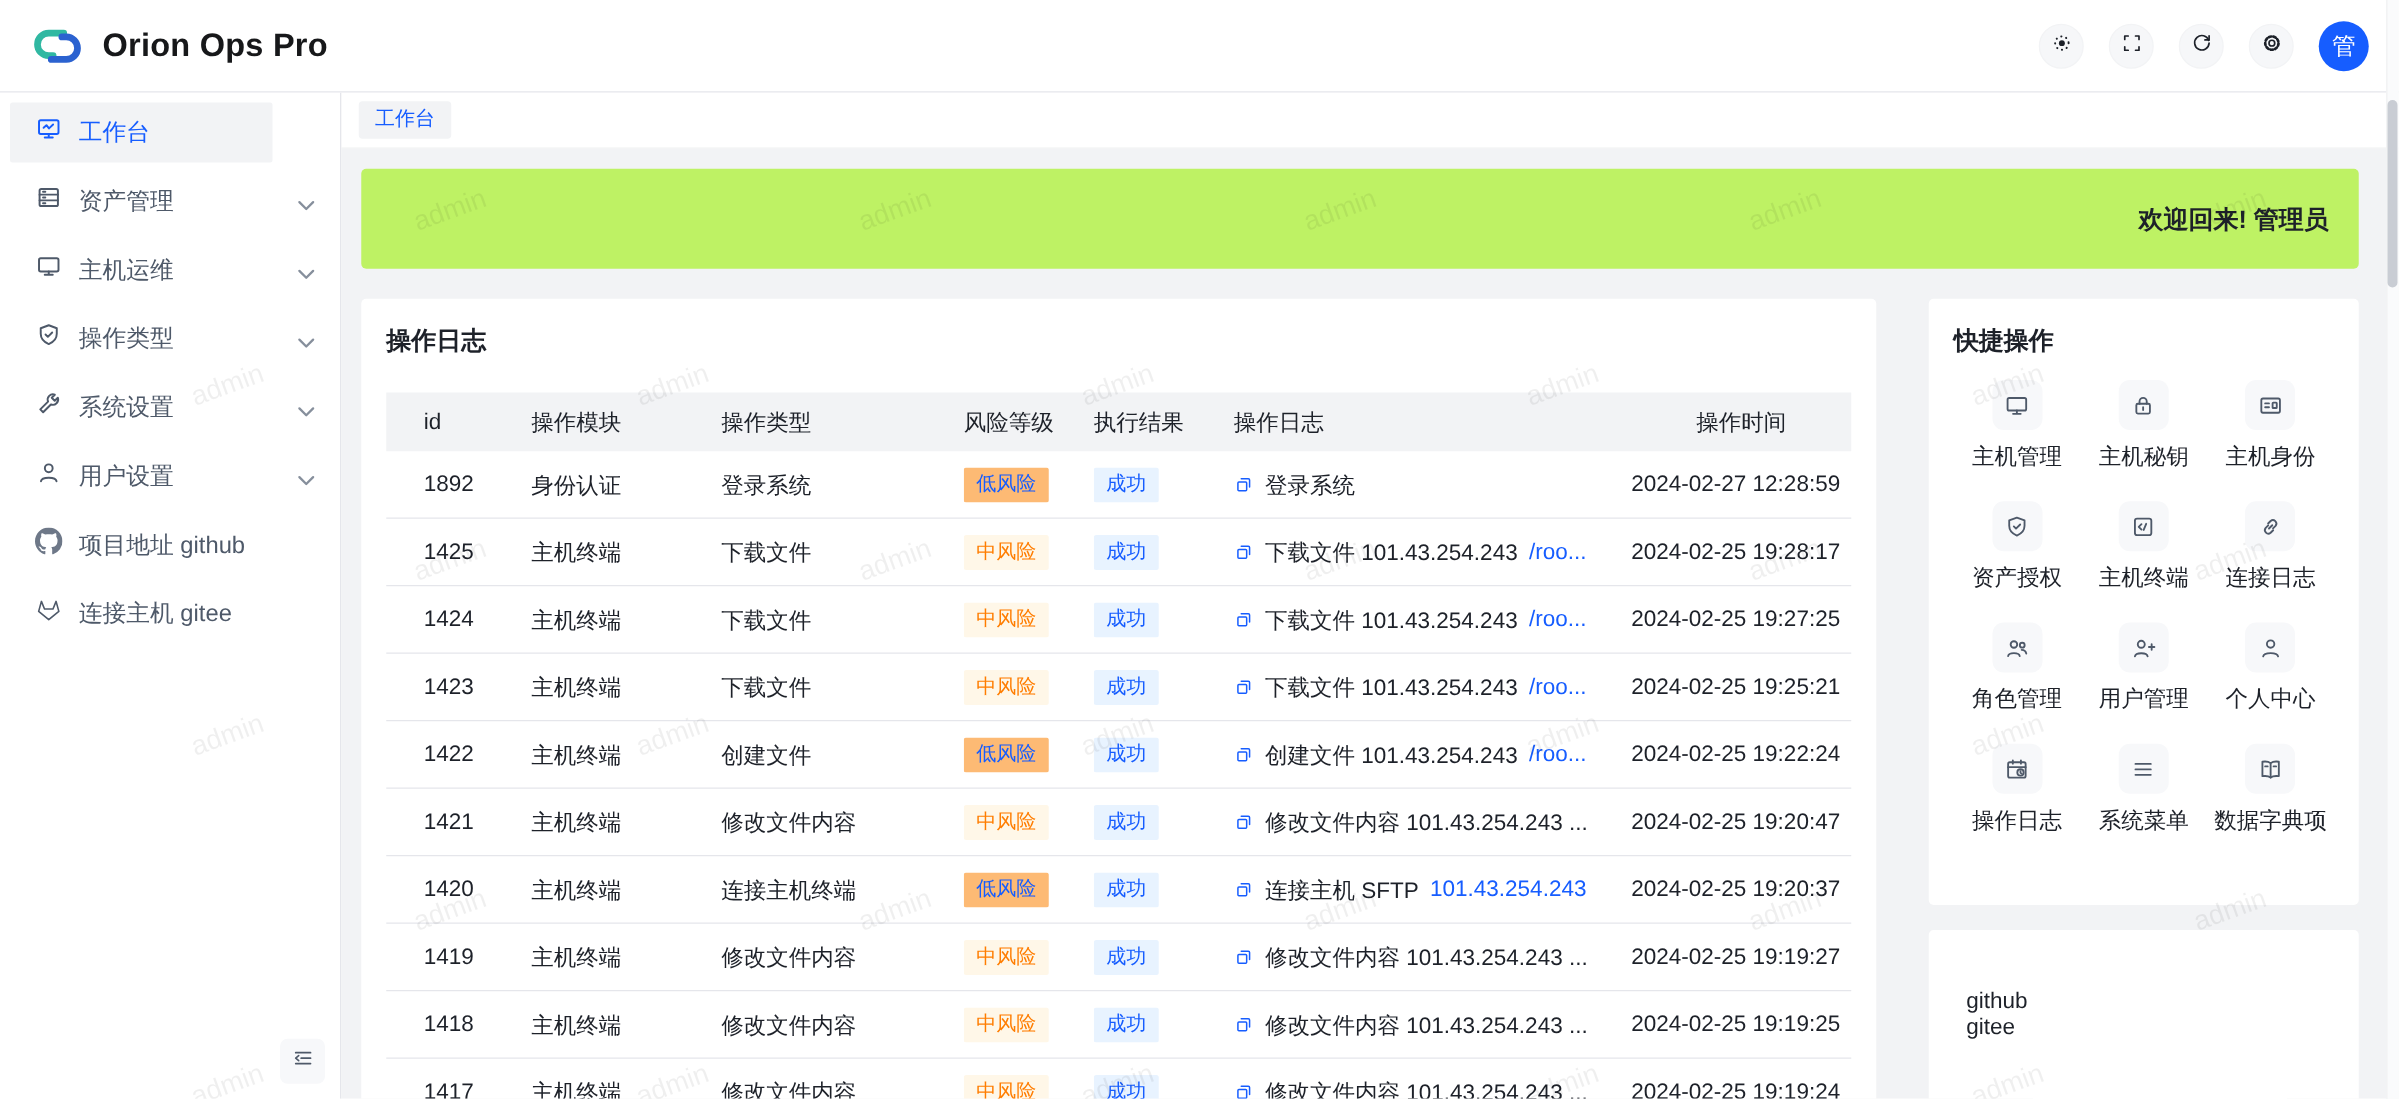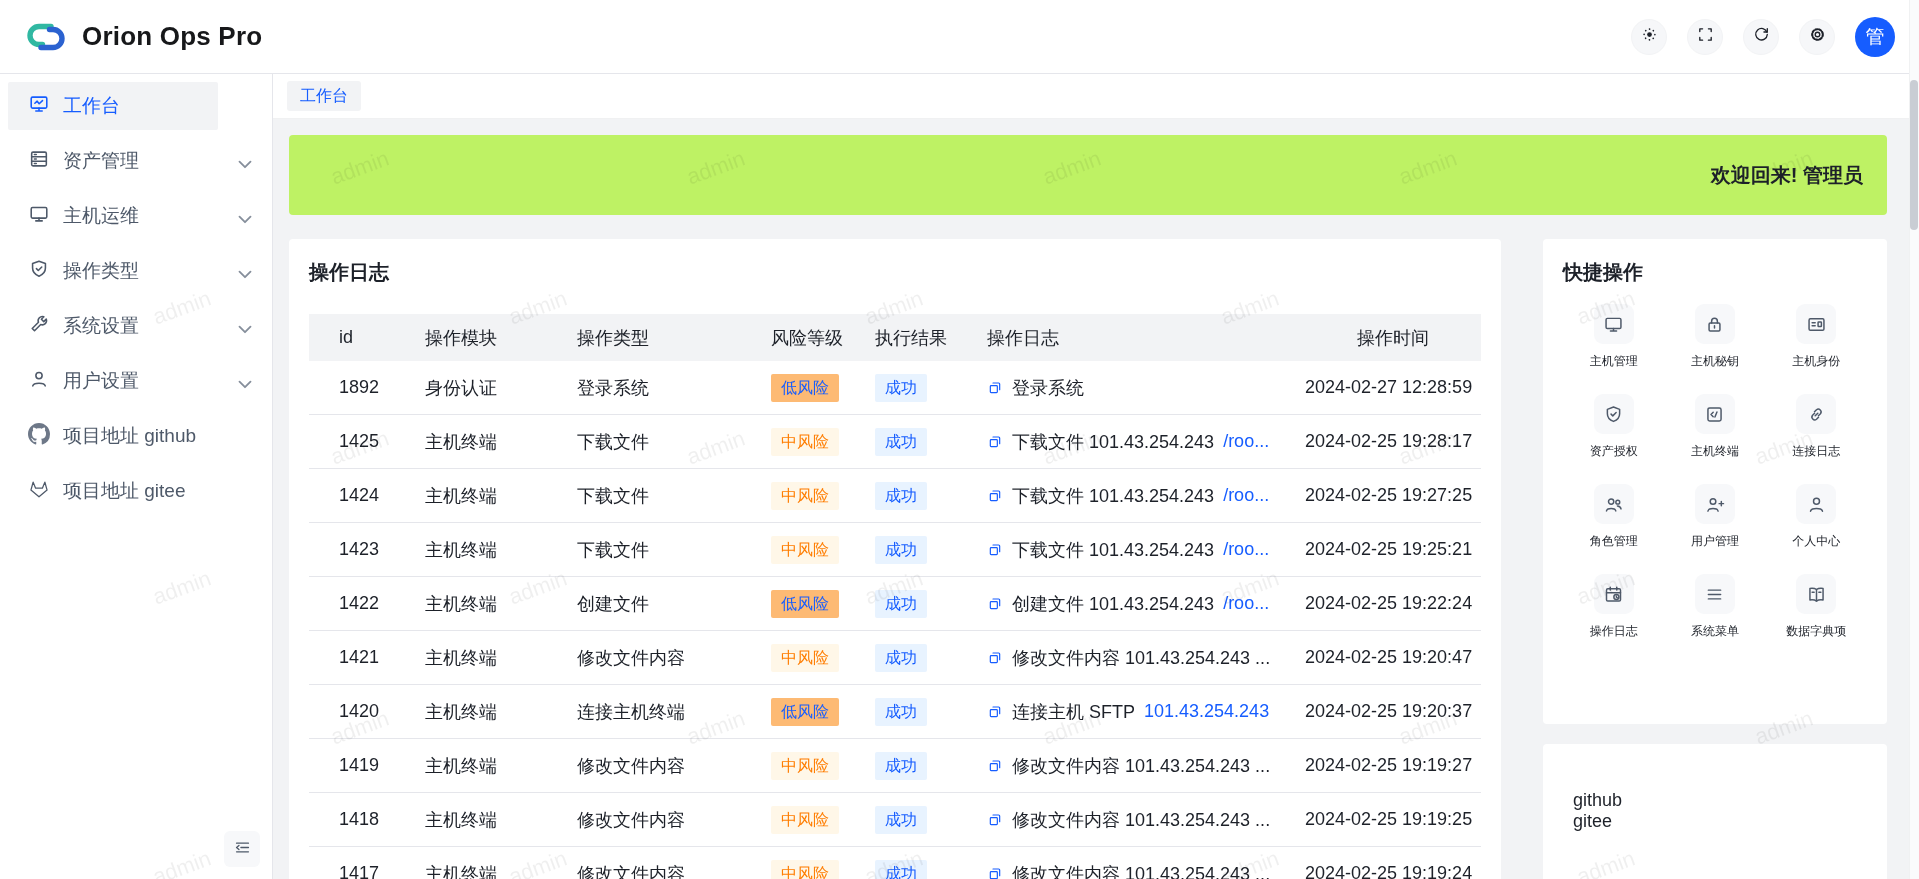--- a/index.html
+++ b/index.html
@@ -69,21 +69,21 @@
   
   .right-col { width:344px; flex:0 0 344px; display:flex; flex-direction:column; gap:20px; }
   .panel { background:#fff; border-radius:4px; padding:20px; }
   .quick-panel { height:485px; }
   .quick-grid { margin-top:18px; display:grid; grid-template-columns:repeat(3,1fr);
     row-gap:24px; justify-items:center; }
   .quick-item { display:flex; flex-direction:column; align-items:center; gap:9px; cursor:pointer; }
   .qi-box { width:40px; height:40px; border-radius:9px; background:#f7f8fa; display:flex;
     align-items:center; justify-content:center; color:#4e5969; }
   .qi-box svg { width:21px; height:21px; }
-  .qi-label { font-size:12px; color:#1d2129; white-space:nowrap; }
+  .qi-label { font-size:18px; color:#1d2129; white-space:nowrap; }
   .help-panel { height:200px; }
   .help-links { margin-top:26px; display:grid; grid-template-columns:1fr; }
   .help-link { font-size:18px; color:#1d2129; padding-left:10px; cursor:pointer; }
 
   
   #watermark-layer { position:fixed; inset:0; pointer-events:none; z-index:40; overflow:hidden; }
   .wm { position:absolute; font-size:22px; color:rgba(0,0,0,.062); transform:rotate(-20deg); white-space:nowrap; }
   .page-scrollbar { position:fixed; top:0; right:0; width:10px; height:879px; background:#fafbfc;
     border-left:1px solid #f0f1f2; z-index:60; }
   .scroll-thumb { position:absolute; top:80px; right:1px; width:8px; height:150px; border-radius:4px;
@@ -214,21 +214,21 @@
               <path class="fill" style="fill:#6e7888" d="M8 0C3.58 0 0 3.58 0 8c0 3.54 2.29 6.53 5.47 7.59.4.07.55-.17.55-.38 0-.19-.01-.82-.01-1.49-2.01.37-2.53-.49-2.69-.94-.09-.23-.48-.94-.82-1.13-.28-.15-.68-.52-.01-.53.63-.01 1.08.58 1.23.82.72 1.21 1.87.87 2.33.66.07-.52.28-.87.51-1.07-1.78-.2-3.64-.89-3.64-3.95 0-.87.31-1.59.82-2.15-.08-.2-.36-1.02.08-2.12 0 0 .67-.21 2.2.82.64-.18 1.32-.27 2-.27s1.36.09 2 .27c1.53-1.04 2.2-.82 2.2-.82.44 1.1.16 1.92.08 2.12.51.56.82 1.27.82 2.15 0 3.07-1.87 3.75-3.65 3.95.29.25.54.73.54 1.48 0 1.07-.01 1.93-.01 2.2 0 .21.15.46.55.38A8.01 8.01 0 0 0 16 8c0-4.42-3.58-8-8-8z"></path>
             </svg></span>
           <span>项目地址 github</span>
 
         </div>
 
         <div class="menu-item">
           <span><svg viewBox="0 0 24 24" style="stroke-width:1.4">
               <path d="M12 20.5 3.2 13.2 5.6 4.5l2.7 6.6h7.4l2.7-6.6 2.4 8.7z"></path>
             </svg></span>
-          <span>项目地址 gitee</span>
+          <span>连接主机 gitee</span>
 
         </div>
 
     </div>
     <div class="collapse-btn">
       <span><svg viewBox="0 0 24 24" width="19" height="19">
             <path d="M4.5 6.5h15M10 12h9.5M4.5 17.5h15M7.5 9.5 4.5 12l3 2.5"></path>
           </svg></span>
     </div>
   </div>

